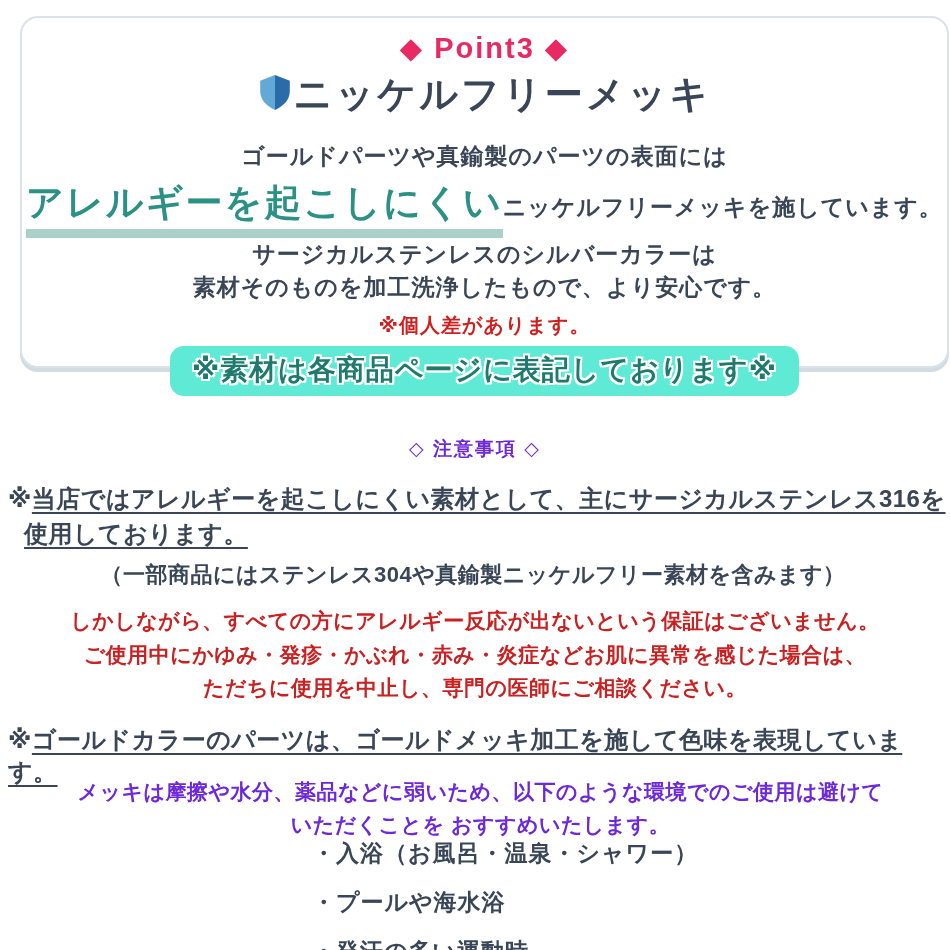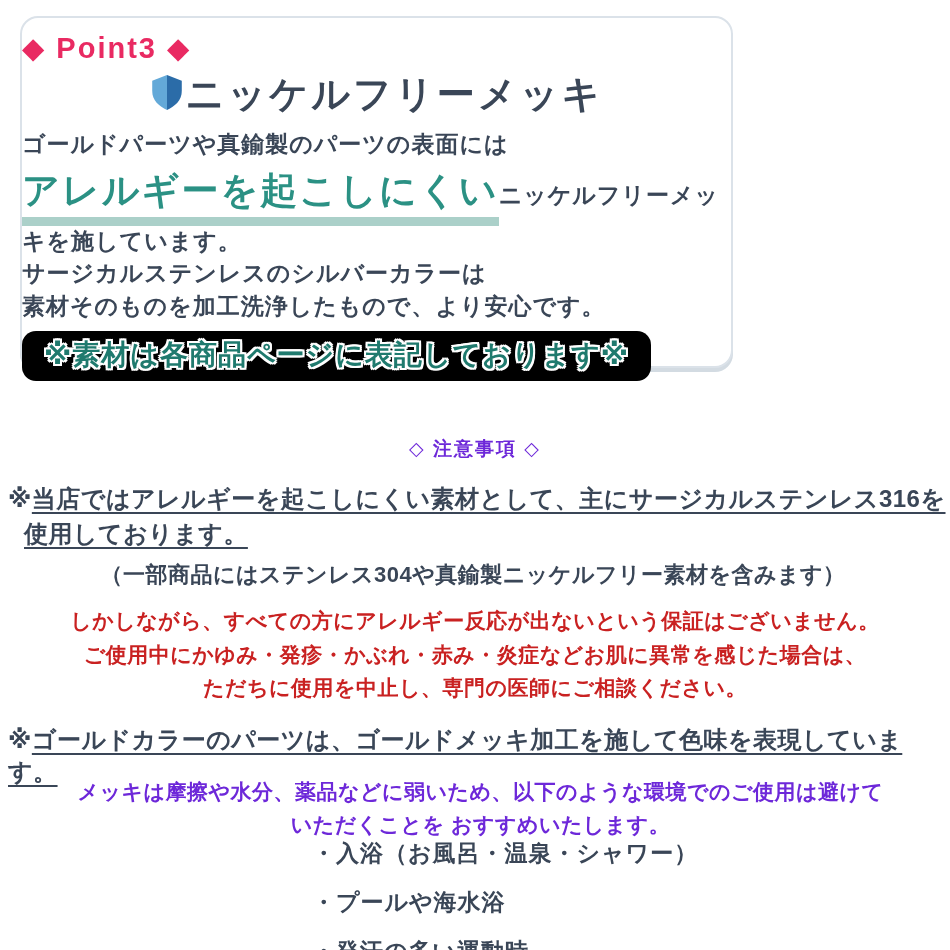--- a/index.html
+++ b/index.html
@@ -15,26 +15,27 @@
     height: 950px;
     overflow: hidden;
     font-weight: 700;
   }
   
   .card {
     box-sizing: border-box;
     position: absolute;
     left: 20px;
     top: 16px;
-    width: 713px;
+    width: 929px;
     height: 352px;
     background: #ffffff;
     border: 2px solid #dbe2e9;
     border-radius: 18px;
     box-shadow: 0 4px 0 #d3dbe2;
+    text-align: center;
     padding-top: 13px;
   }
   .point-label {
     font-size: 29px;
     font-weight: 800;
     color: #e92a62;
     letter-spacing: 2px;
   }
   .card-title-row {
     display: flex;
@@ -43,21 +44,21 @@
     margin-top: 4px;
   }
   .card-title {
     font-size: 38px;
     font-weight: 800;
     color: #3a4657;
     letter-spacing: 3px;
   }
   .shield { width: 36px; height: 38px; }
   .card-intro {
-    margin-top: 9px;
+    margin-top: 21px;
     font-size: 23px;
     color: #3a4657;
     letter-spacing: 1px;
   }
   .highlight-line { margin-top: 6px; }
   .highlight {
     display: inline-block;
     font-size: 37px;
     font-weight: 800;
     color: #2b9184;
@@ -78,21 +79,21 @@
   }
   .individual-note {
     margin-top: 7px;
     font-size: 20px;
     color: #cf1f1f;
     letter-spacing: 1px;
   }
   .pill-note {
     display: inline-block;
     margin-top: 7px;
-    background: #000000;
+    background: #5eead4;
     border-radius: 14px;
     padding: 5px 22px 7px 22px;
     font-size: 28px;
     font-weight: 800;
     letter-spacing: 1px;
     color: #1f7a6e;
     text-shadow:
       -2px -2px 0 #fff, 2px -2px 0 #fff, -2px 2px 0 #fff, 2px 2px 0 #fff,
       0 -2px 0 #fff, 0 2px 0 #fff, -2px 0 0 #fff, 2px 0 0 #fff;
   }
@@ -190,20 +191,21 @@
 
     <div class="card-intro">ゴールドパーツや真鍮製のパーツの表面には</div>
 
     <div class="highlight-line"><span class="highlight">アレルギーを起こしにくい</span><span class="highlight-suffix">ニッケルフリーメッキを施しています。</span></div>
 
     <div class="card-detail">
       <span>サージカルステンレスのシルバーカラーは</span><br>
       <span>素材そのものを加工洗浄したもので、より安心です。</span>
     </div>
 
+    <div class="individual-note">※個人差があります。</div>
 
     <div>
       <span class="pill-note">※素材は各商品ページに表記しております※</span>
     </div>
   </div>
 
   <div class="notice-heading">◇ 注意事項 ◇</div>
 
   <div class="notice-item1">
     <span>※</span><span class="u">当店ではアレルギーを起こしにくい素材として、主にサージカルステンレス316を</span><br>

